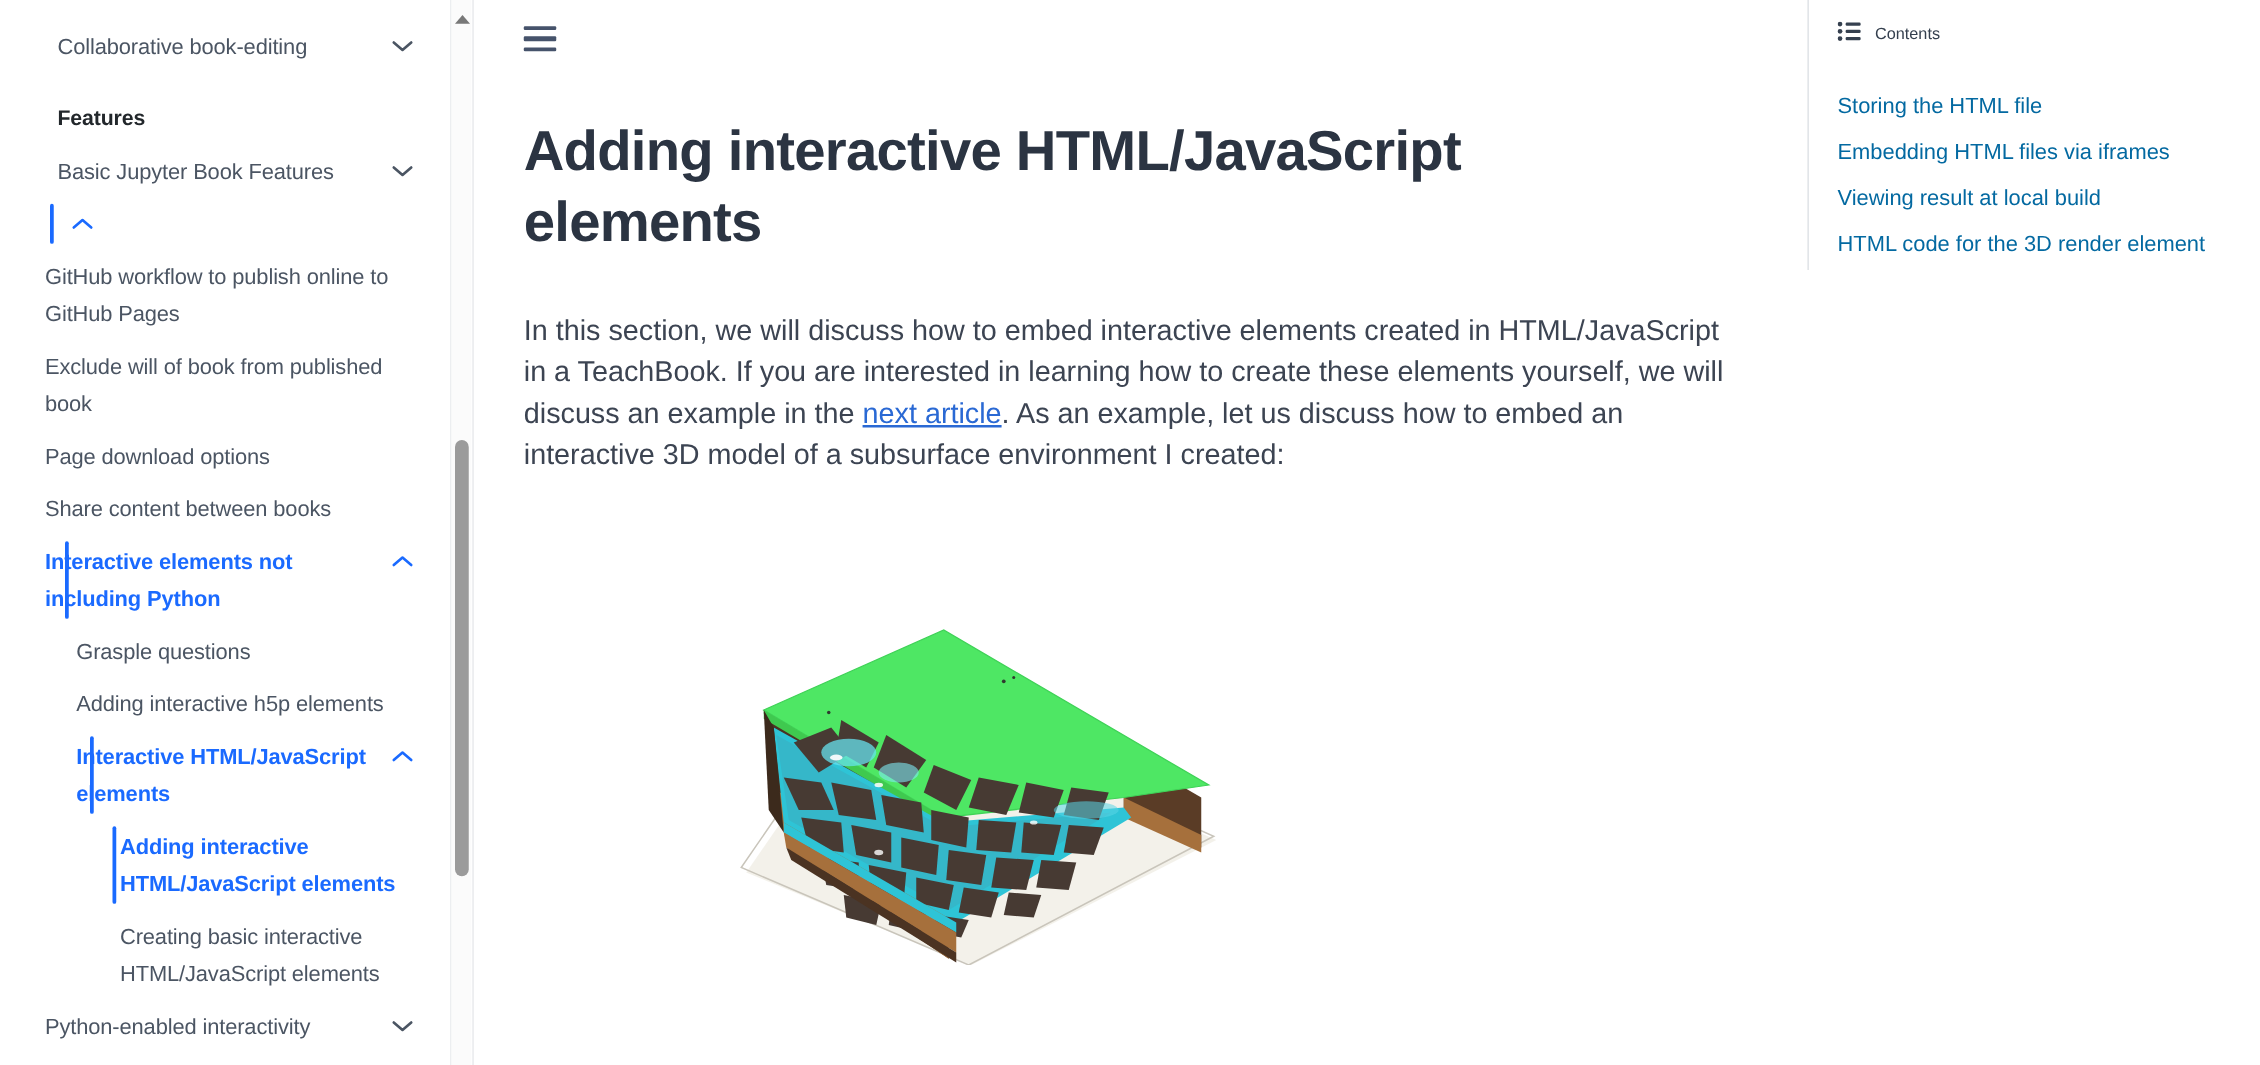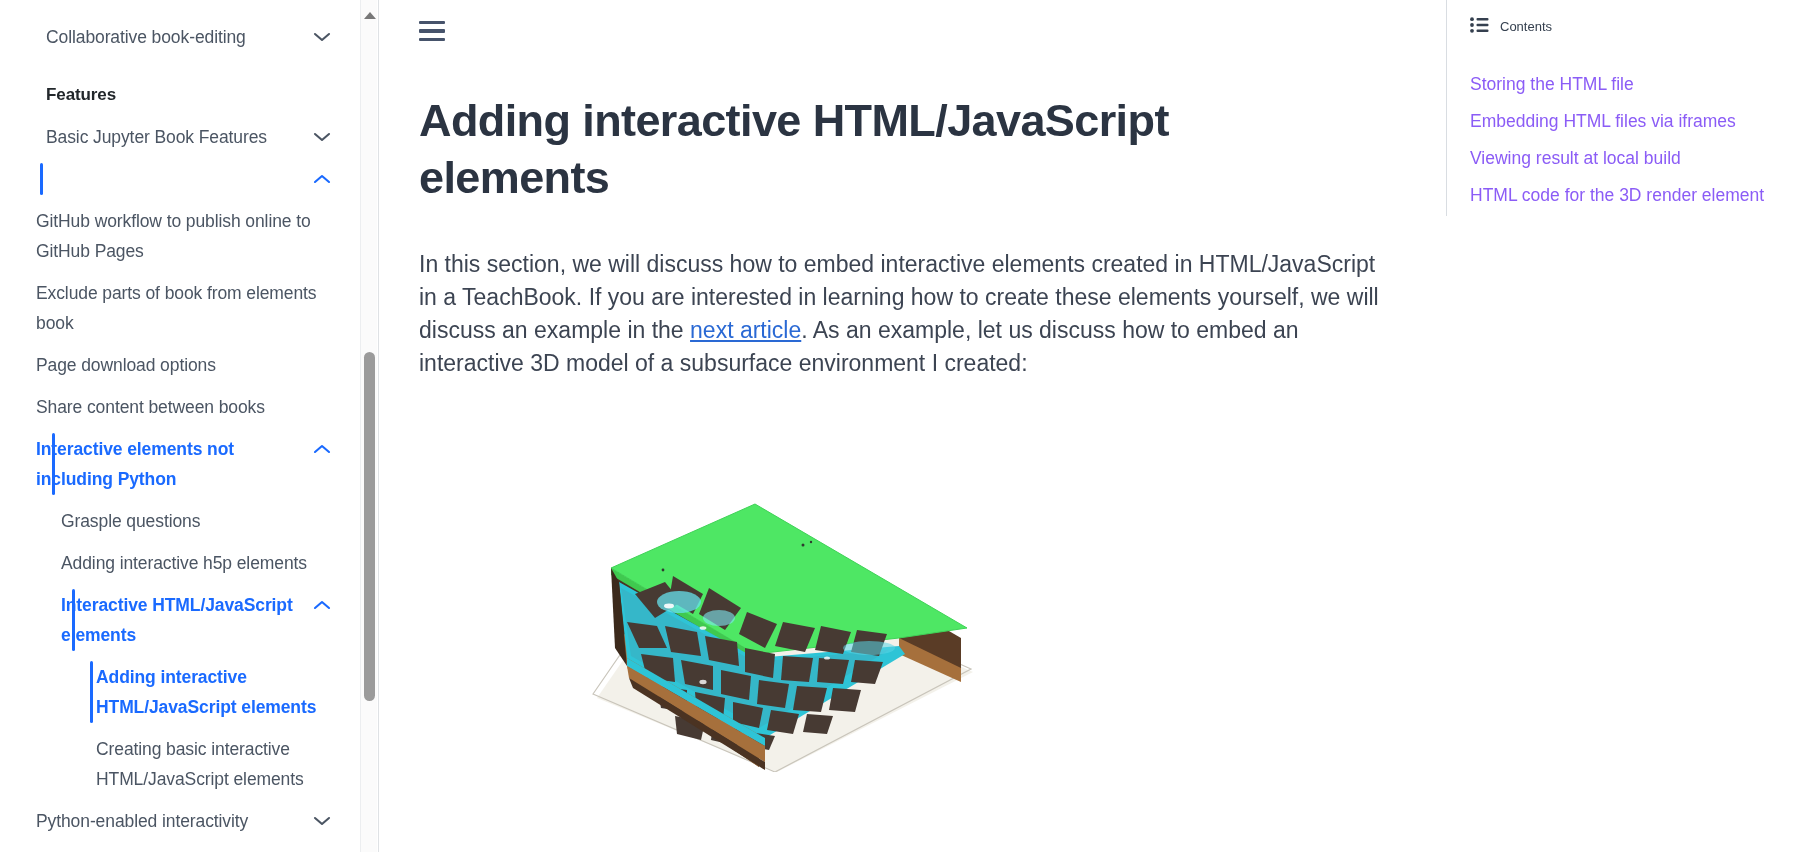--- a/index.html
+++ b/index.html
@@ -46,21 +46,21 @@
   .nav-label {
     font-size: 17.5px;
     line-height: 30px;
     color: #4b5563;
     letter-spacing: -0.1px;
     flex: 1 1 auto;
   }
   .nav-row.active > .nav-label { color: #1a6aff; font-weight: 600; }
   .nav-row.caption .nav-label { color: #22272b; font-weight: 700; font-size: 17px; }
 
-  .lvl0 { padding-left: 46px; justify-content: flex-end; }
+  .lvl0 { padding-left: 46px; }
   .lvl1 { padding-left: 36px; }
   .lvl2 { padding-left: 61px; }
   .lvl3 { padding-left: 96px; }
 
   .nav-row.bar { position: relative; }
   .nav-row.bar::before {
     content: "";
     position: absolute;
     top: 5px; bottom: 5px;
     width: 3px;
@@ -199,21 +199,21 @@
   }
   .toc-head-label {
     font-size: 13px;
     color: #35404f;
     line-height: 26px;
   }
   .toc-list { margin: 26px 0 0 0; padding: 0; list-style: none; }
   .toc-item {
     font-size: 17.5px;
     line-height: 37px;
-    color: #8b5cf6;
+    color: #0369a1;
     cursor: pointer;
     white-space: nowrap;
   }
 </style>
 </head>
 <body>
 
 <div class="app">
 
   <aside class="sidebar">
@@ -244,21 +244,21 @@
             <span class="chev">
               <svg width="20" height="14" viewBox="0 0 20 14" fill="none" stroke="#1a6aff" stroke-width="2.1" stroke-linecap="round" stroke-linejoin="round">
                 <path d="M3 10 L10 4 L17 10"></path>
               </svg>
             </span>
           </li>
           <li class="nav-row lvl1">
             <span class="nav-label">GitHub workflow to publish online to GitHub Pages</span>
           </li>
           <li class="nav-row lvl1">
-            <span class="nav-label">Exclude parts of book from elements book</span>
+            <span class="nav-label">Exclude will of book from published book</span>
           </li>
           <li class="nav-row lvl1">
             <span class="nav-label">Page download options</span>
           </li>
           <li class="nav-row lvl1">
             <span class="nav-label">Share content between books</span>
           </li>
           <li class="nav-row lvl1 active bar">
             <span class="nav-label">Interactive elements not including Python</span>
             <span class="chev">

